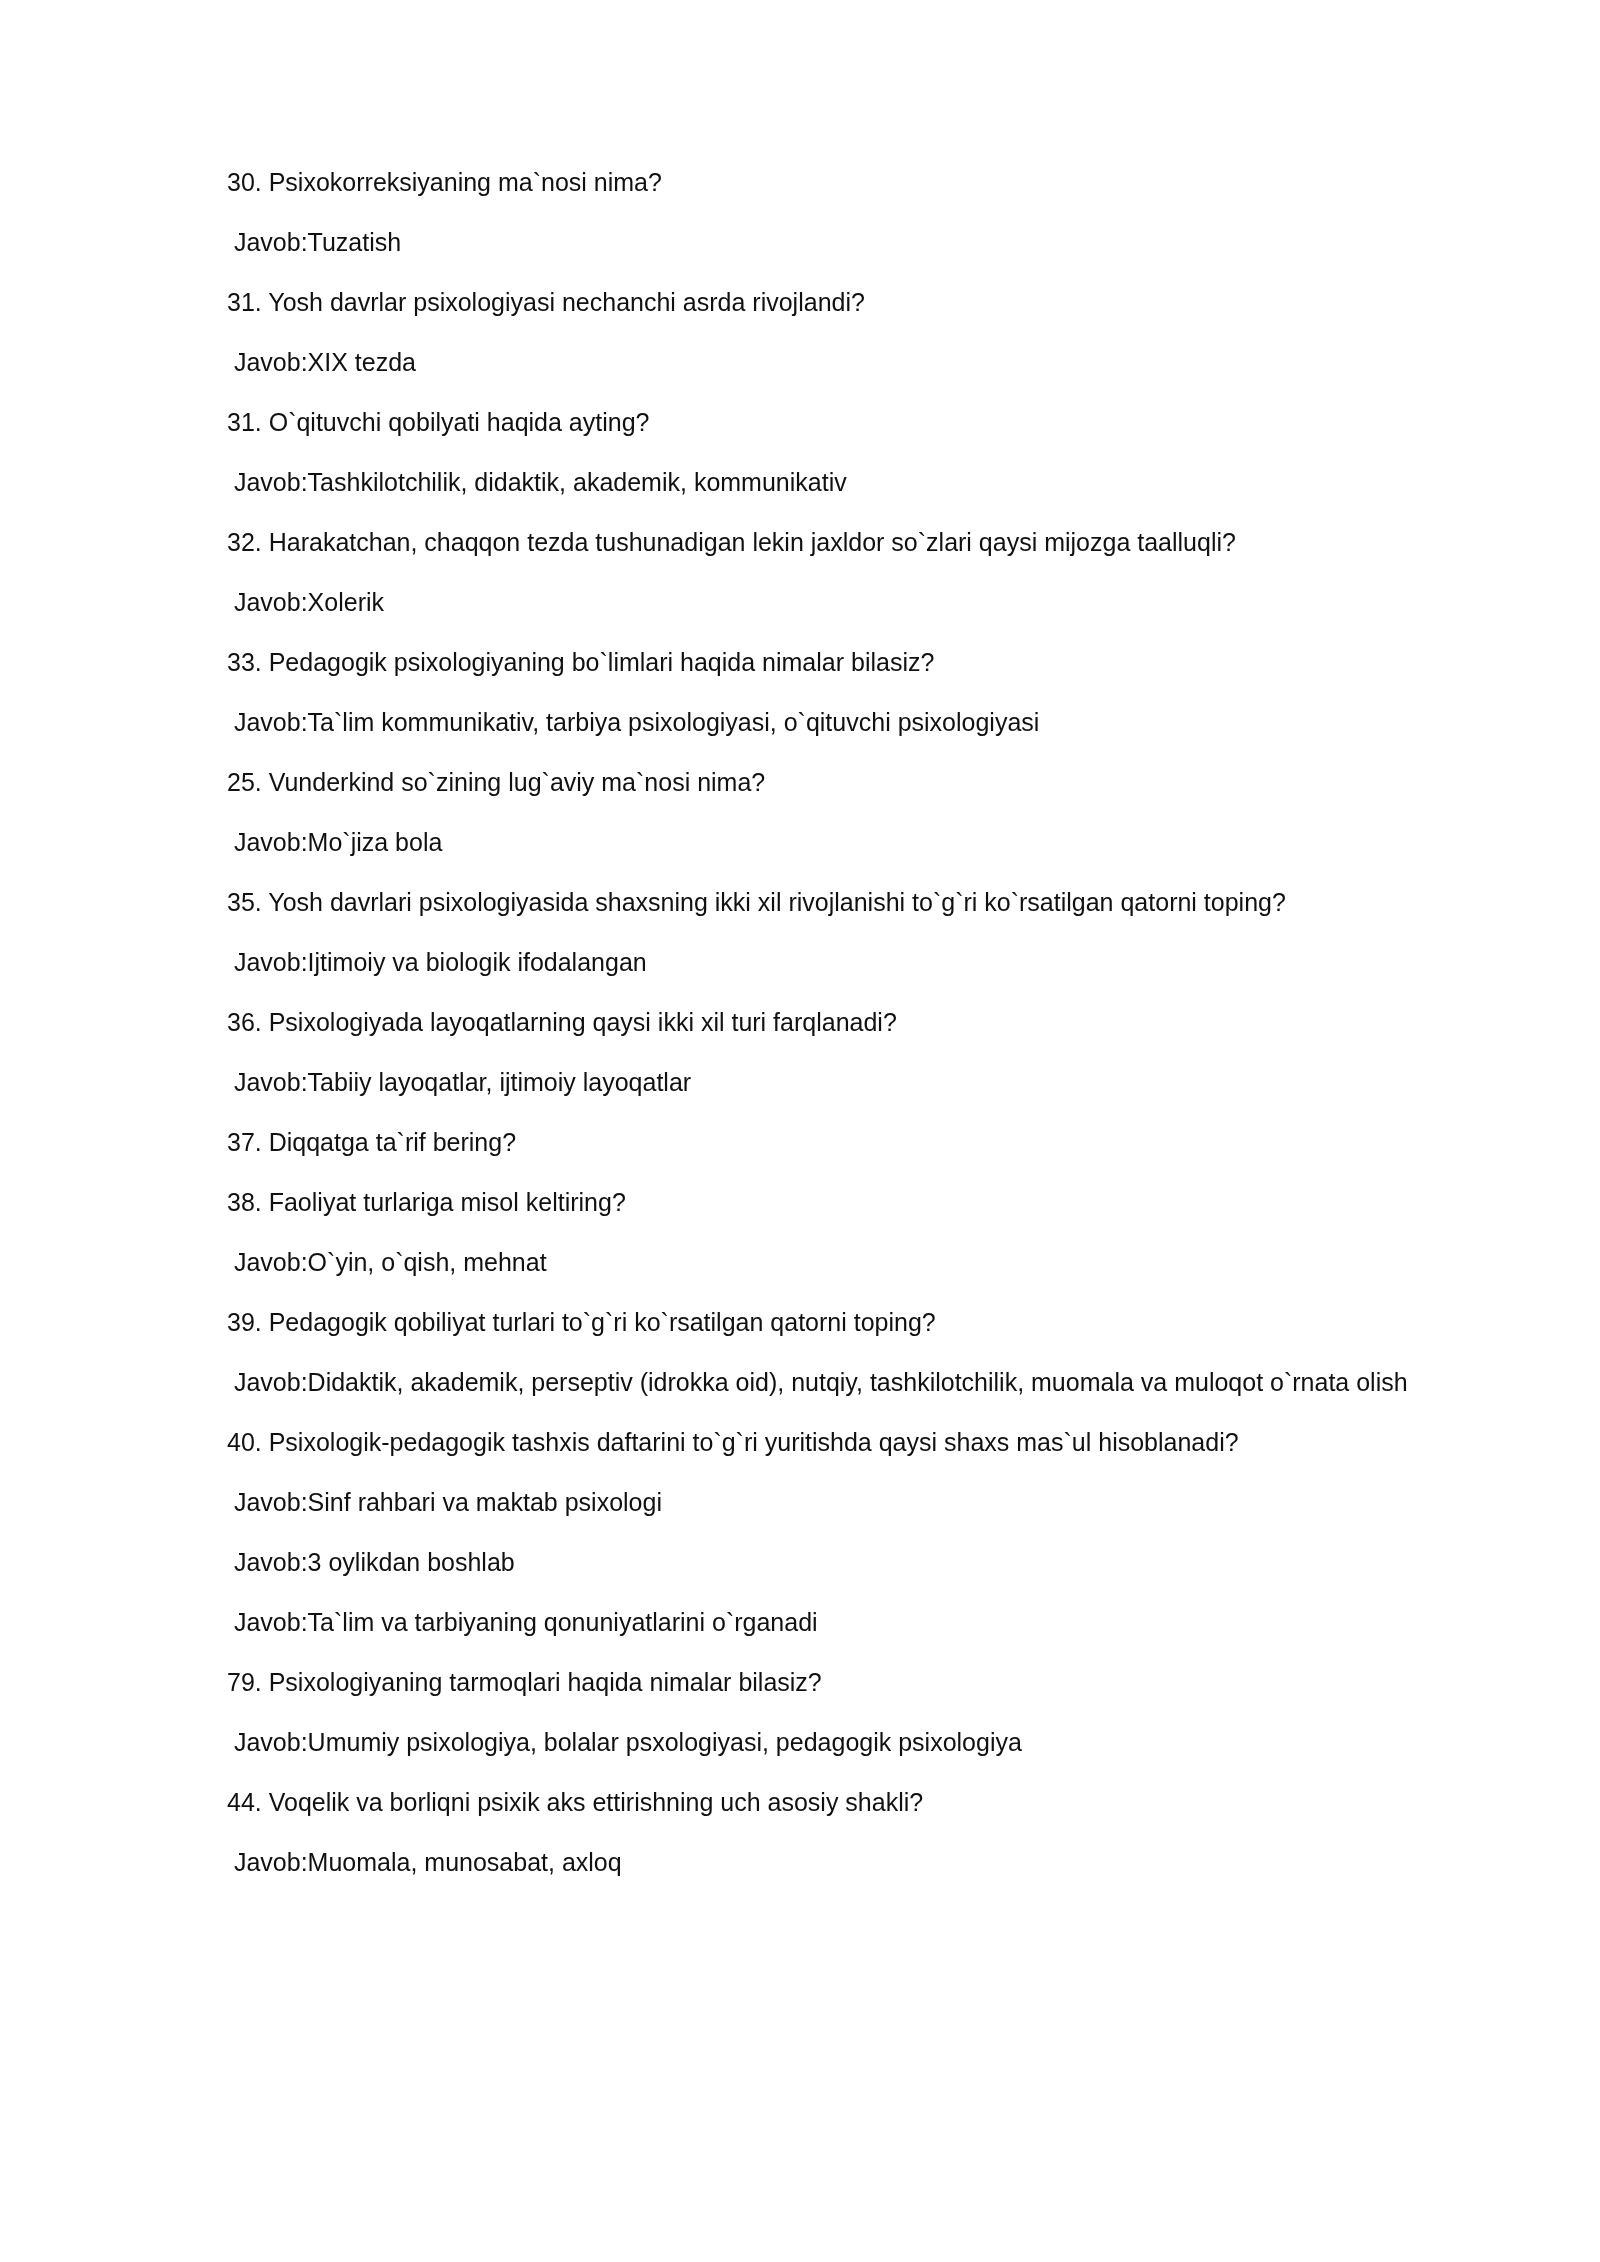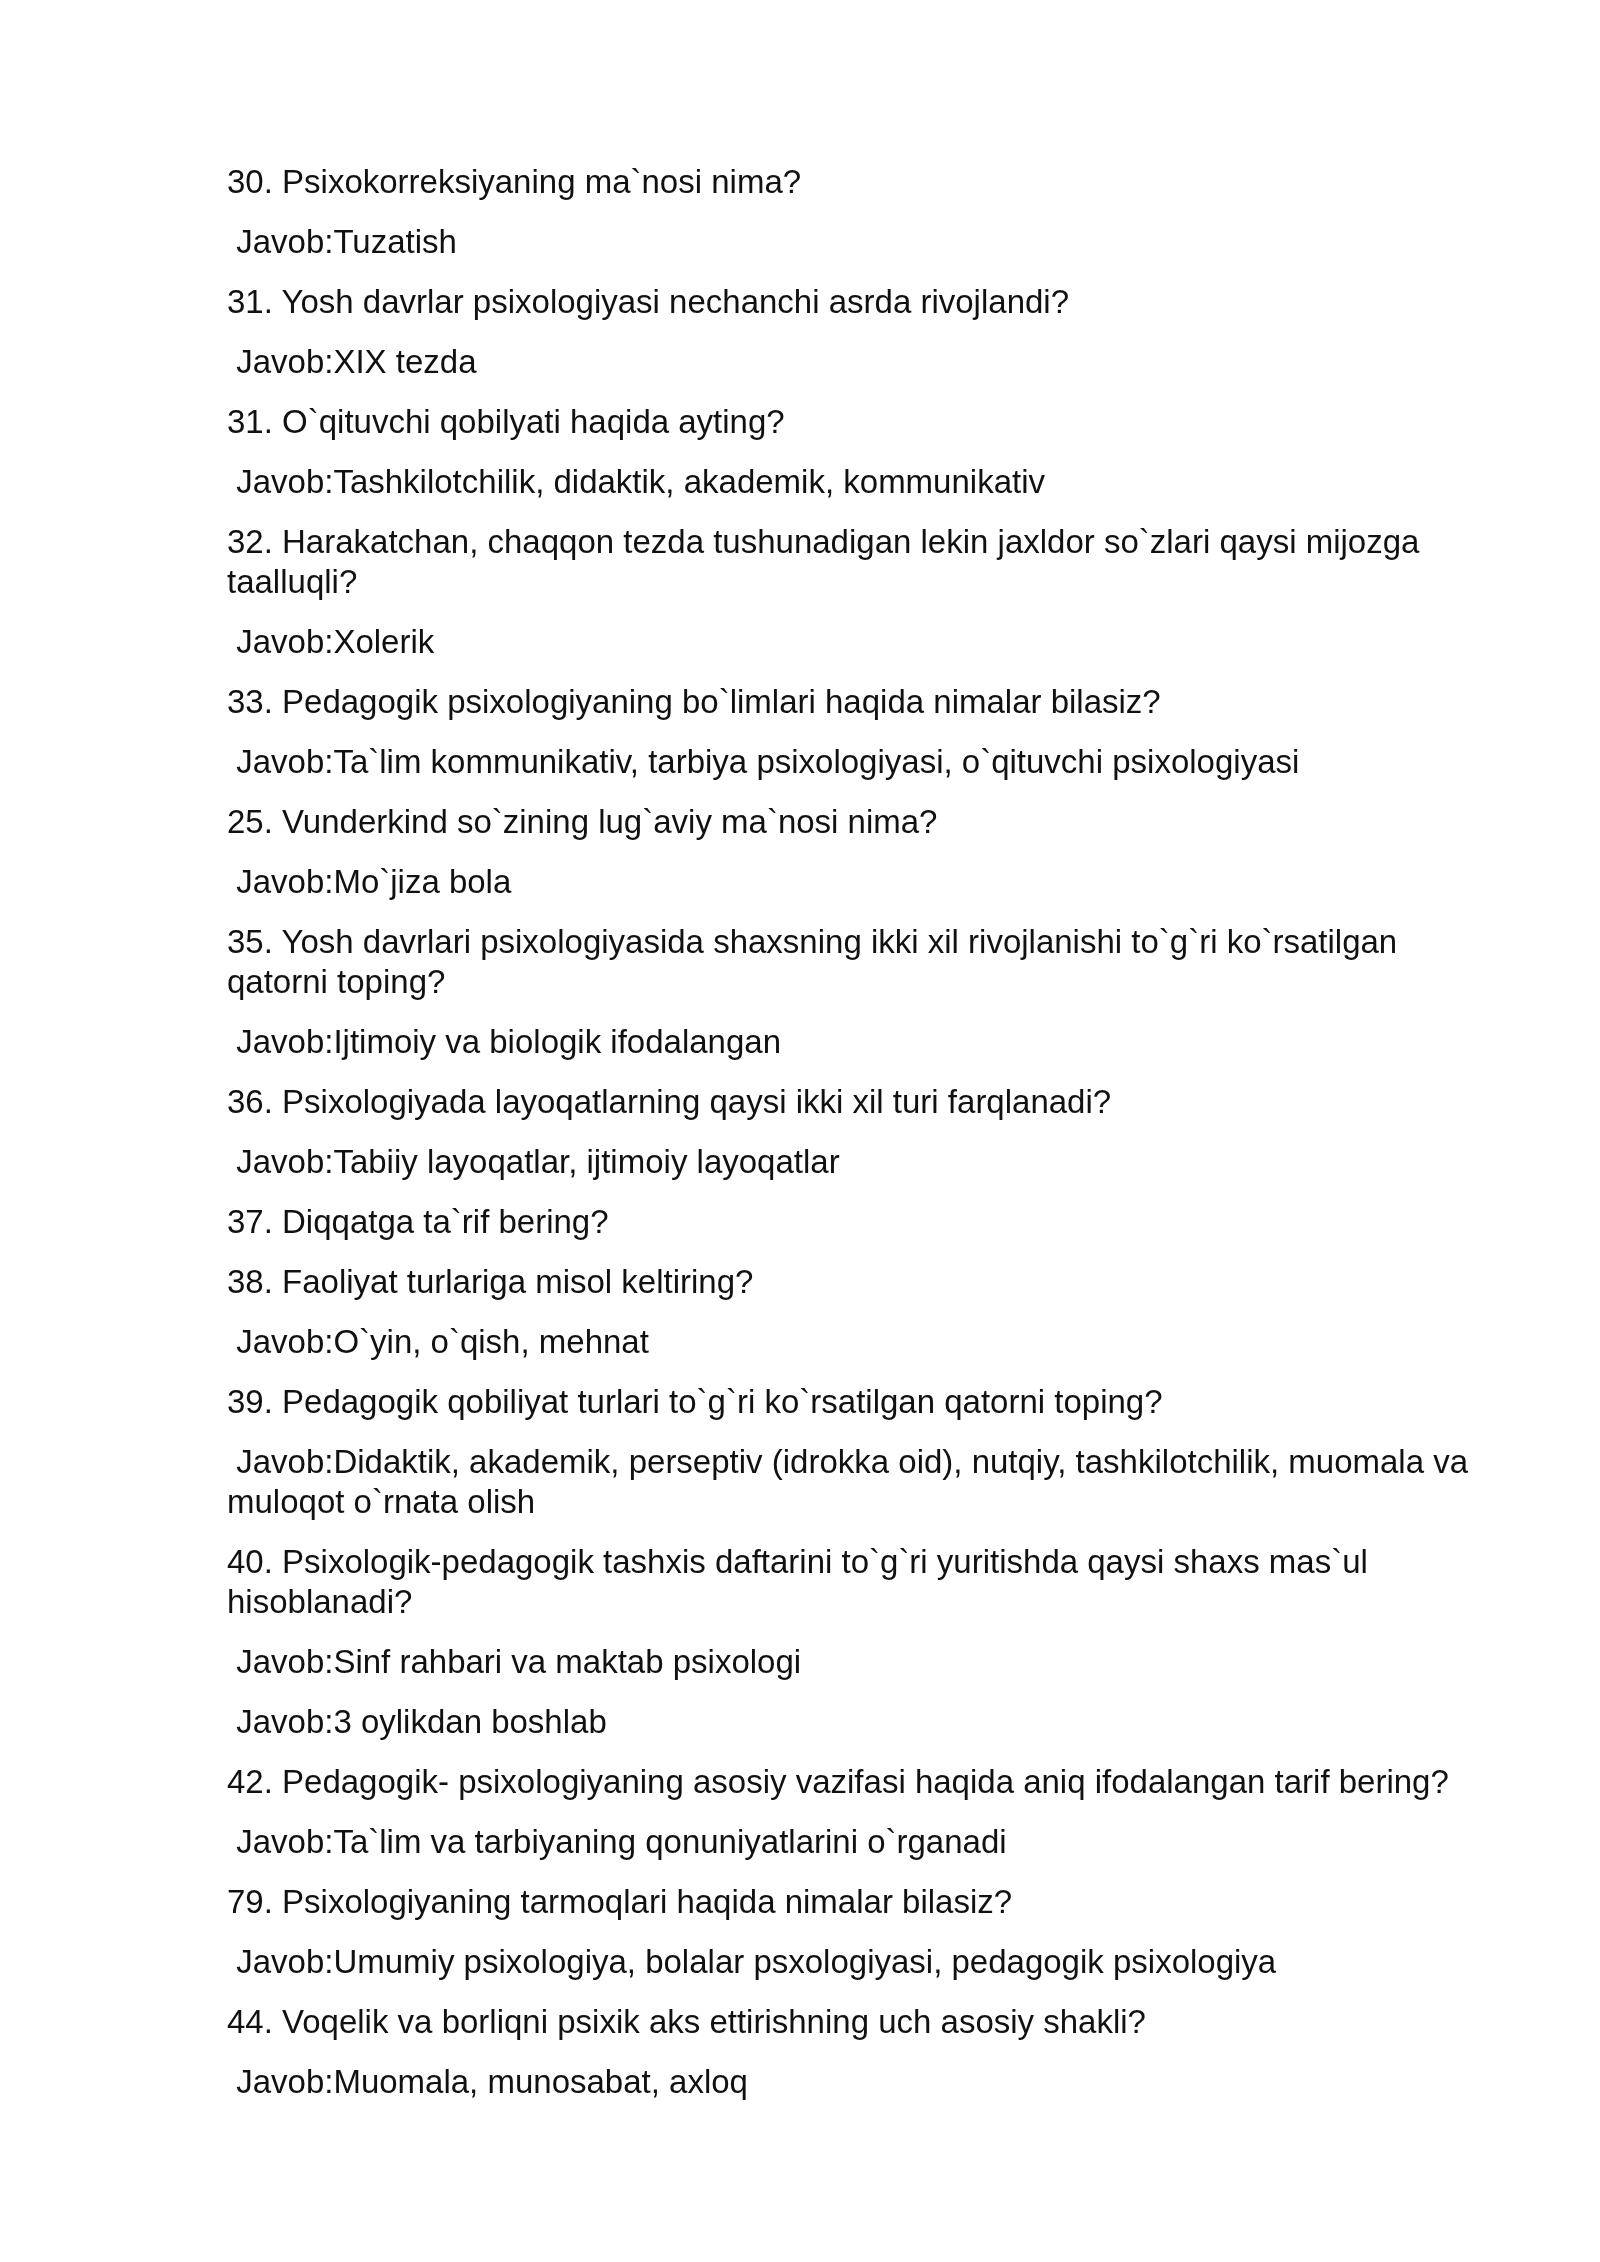--- a/index.html
+++ b/index.html
@@ -20,21 +20,21 @@
     height: 2262px;
     background: #ffffff;
     padding: 162px 90px 0 227px;
   }
   .qa-list {
     max-width: 1280px;
   }
   .qa { margin: 0; }
   .qa p {
     margin: 0 0 20px 0;
-    font-size: 33px;
+    font-size: 25px;
     line-height: 40px;
     letter-spacing: 0;
   }
   .qa p.answer {
     white-space: pre-wrap;
   }
 </style>
 </head>
 <body style="color: rgb(17, 17, 17); background: rgb(255, 255, 255);">
 
@@ -98,21 +98,20 @@
     <article class="qa">
       <p class="question">40. Psixologik-pedagogik tashxis daftarini to`g`ri yuritishda qaysi shaxs mas`ul hisoblanadi?</p>
       <p class="answer"> Javob:Sinf rahbari va maktab psixologi</p>
     </article>
 
     <article class="qa">
       <p class="answer"> Javob:3 oylikdan boshlab</p>
     </article>
 
     <article class="qa">
-      <p class="question">42. Pedagogik- psixologiyaning asosiy vazifasi haqida aniq ifodalangan tarif bering?</p>
       <p class="answer"> Javob:Ta`lim va tarbiyaning qonuniyatlarini o`rganadi</p>
     </article>
 
     <article class="qa">
       <p class="question">79. Psixologiyaning tarmoqlari haqida nimalar bilasiz?</p>
       <p class="answer"> Javob:Umumiy psixologiya, bolalar psxologiyasi, pedagogik psixologiya</p>
     </article>
 
     <article class="qa">
       <p class="question">44. Voqelik va borliqni psixik aks ettirishning uch asosiy shakli?</p>

